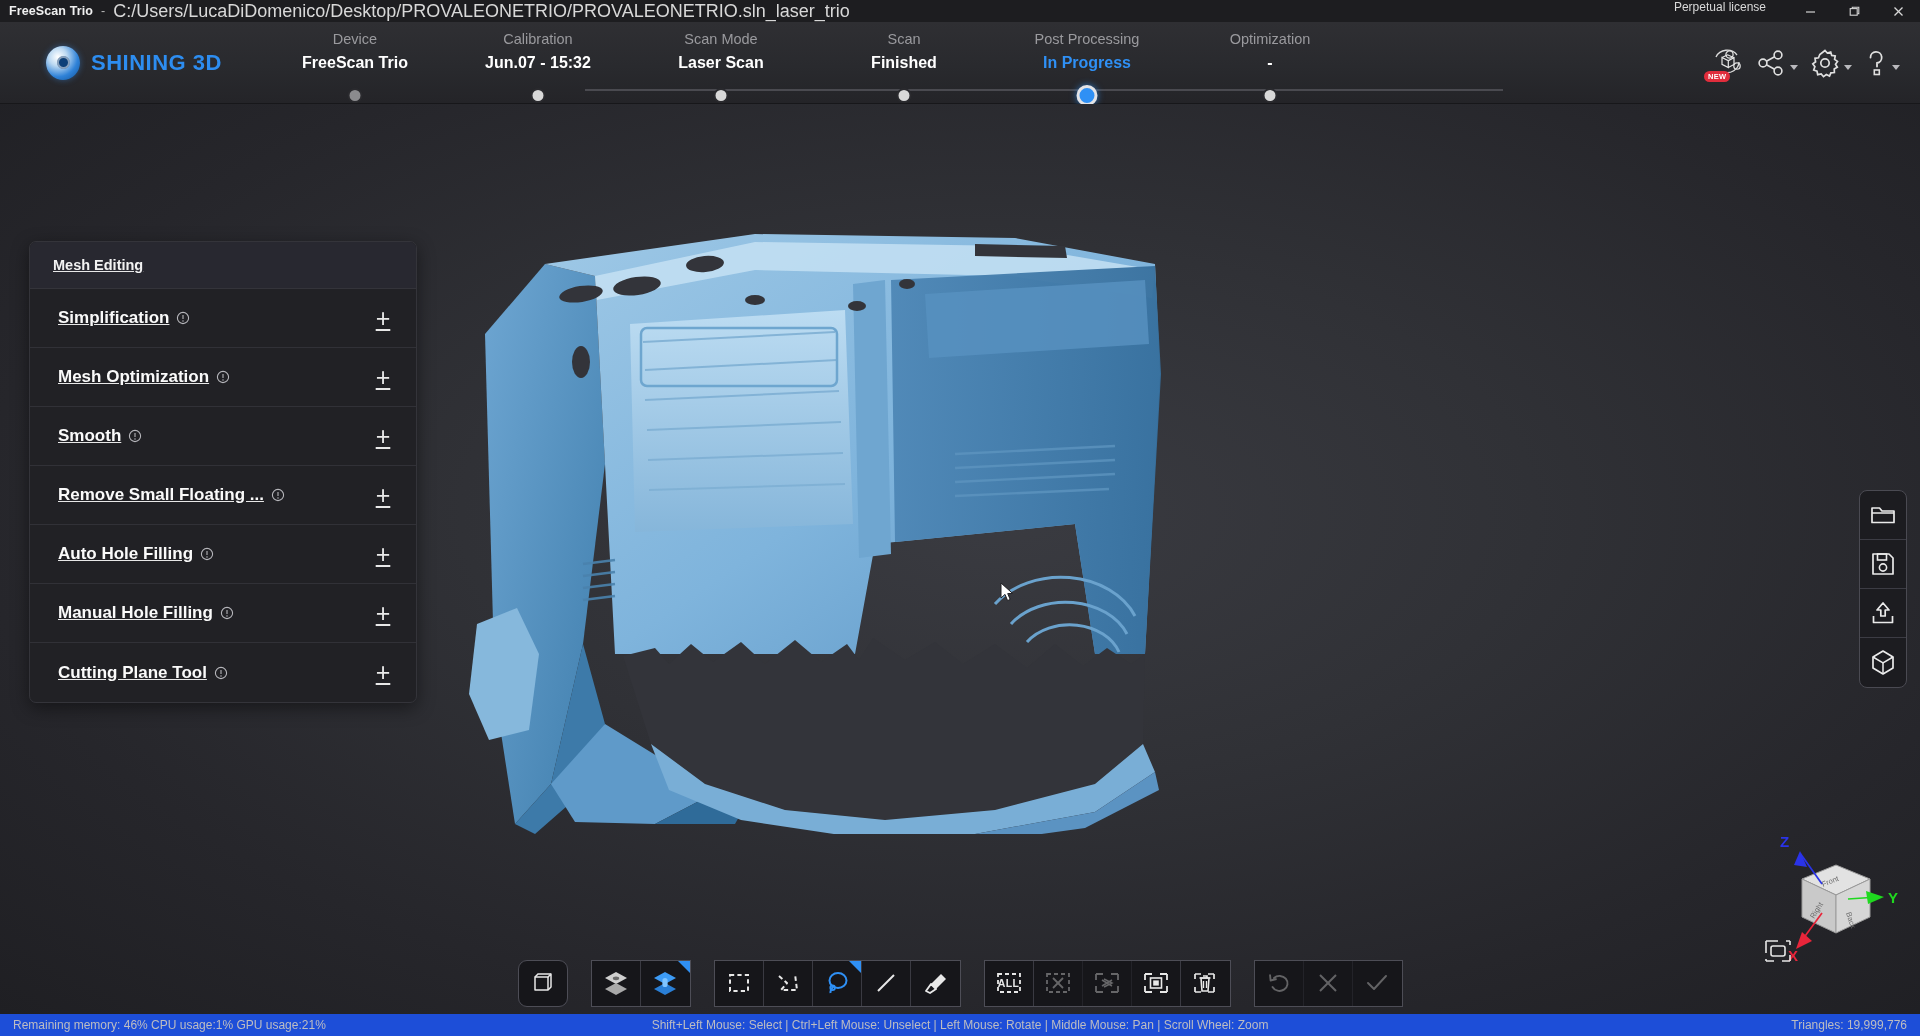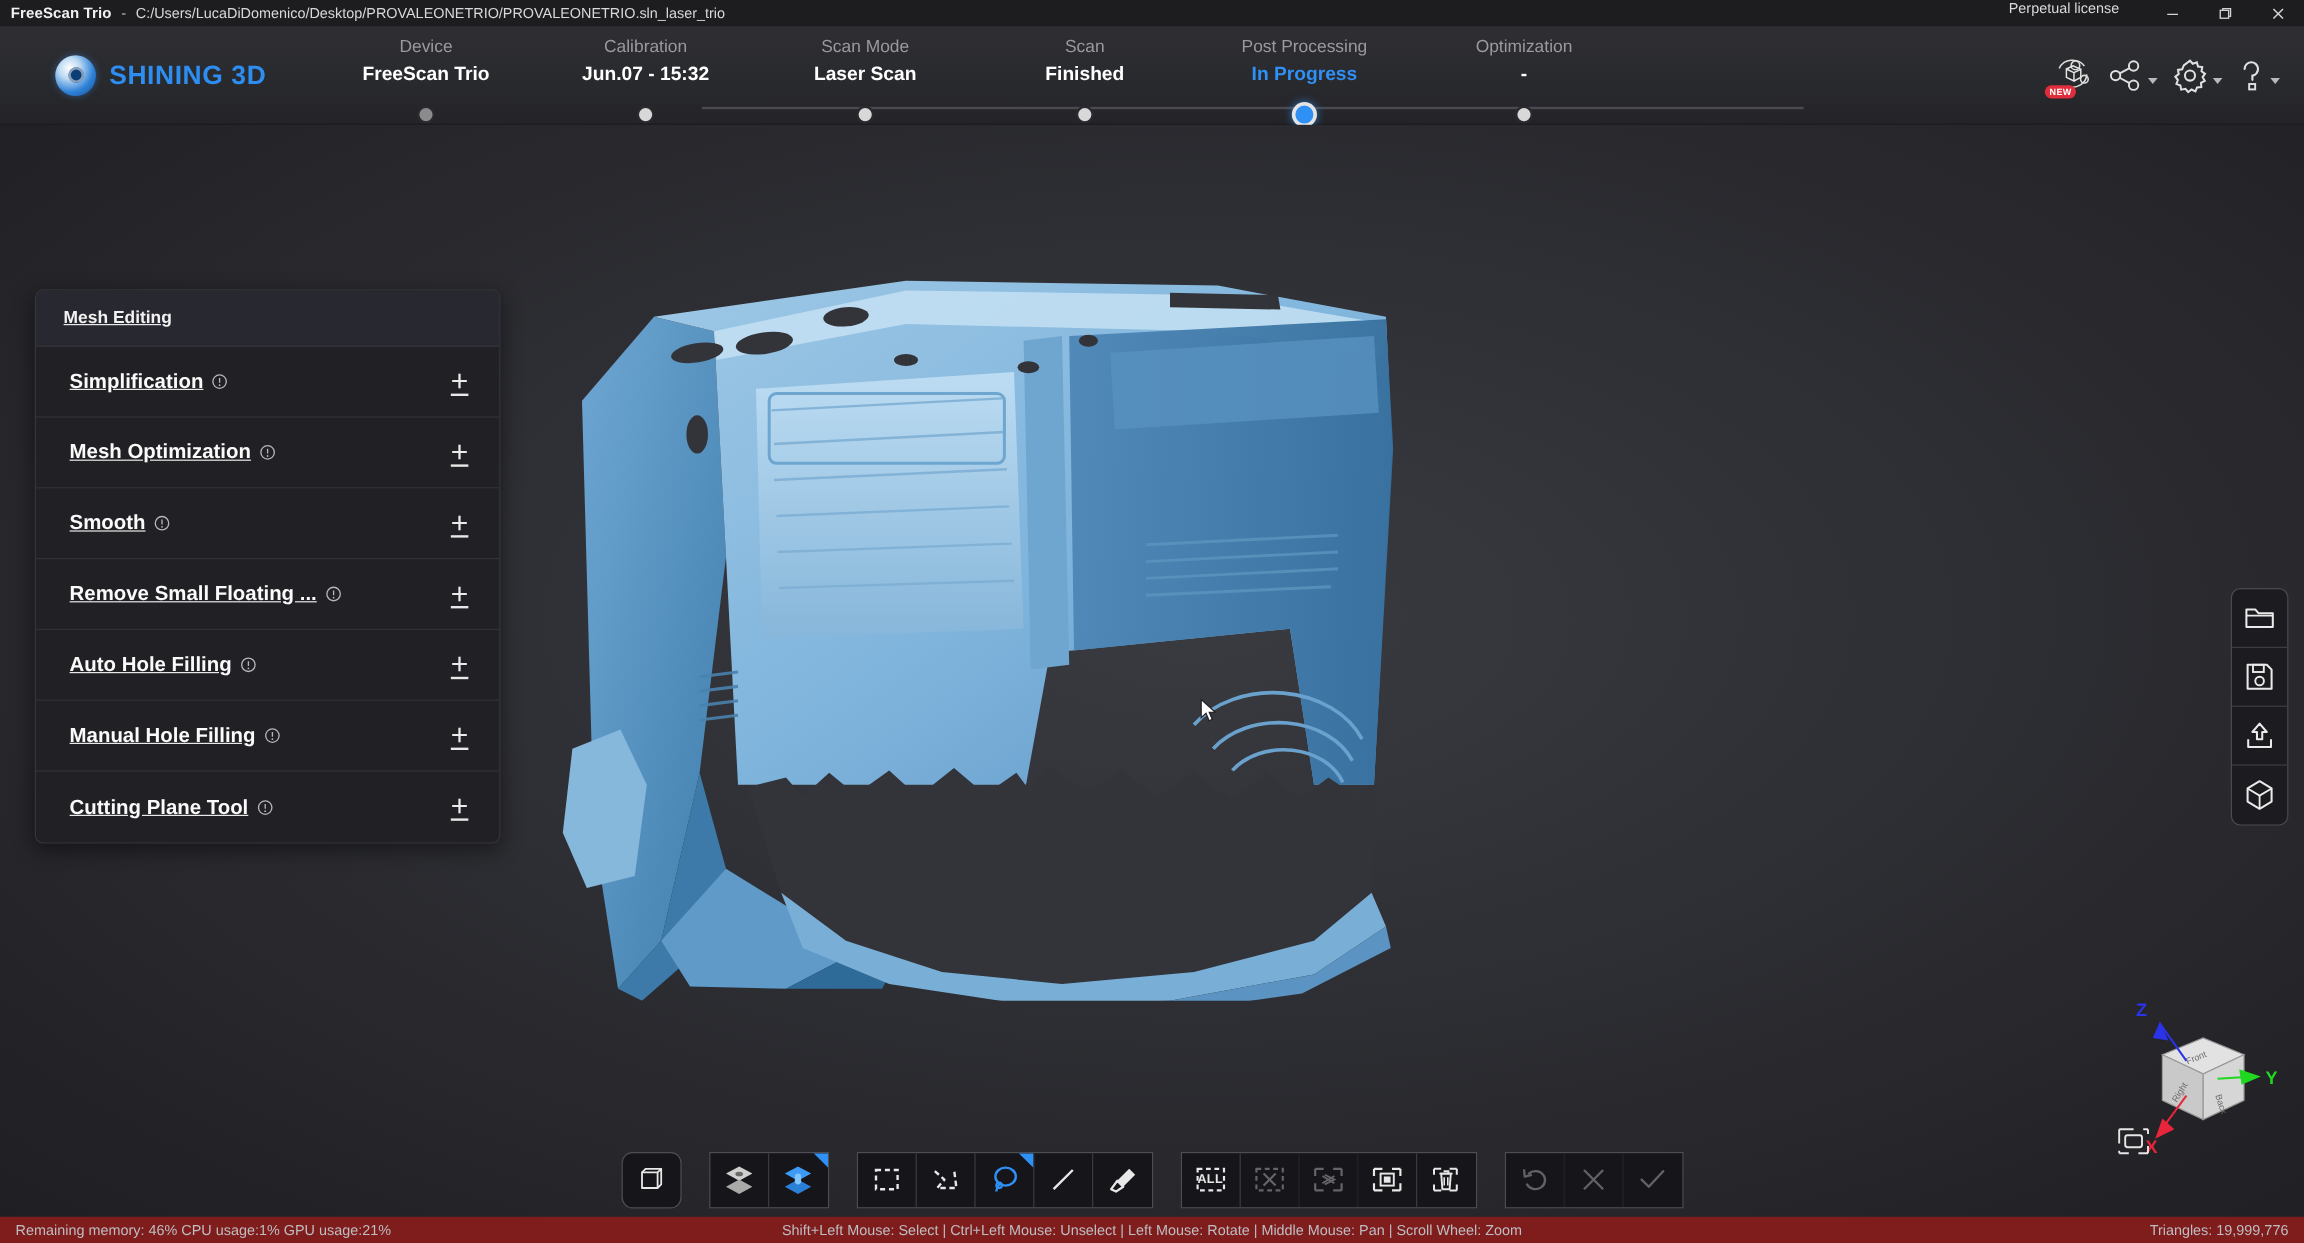--- a/index.html
+++ b/index.html
@@ -11,21 +11,21 @@
     -webkit-font-smoothing:antialiased;
   }
 
   
   .titlebar{
     position:absolute; top:0; left:0; width:1920px; height:22px;
     background:#1d1d20; display:flex; align-items:center;
   }
   .tb-app{ font-size:12.5px; font-weight:bold; color:#f0f0f0; margin-left:9px; letter-spacing:.1px;}
   .tb-dash{ font-size:12.5px; color:#b9b9b9; margin:0 8px;}
-  .tb-path{ font-size:12px; color:#d8d8d8;}
+  .tb-path{ font-size:18px; color:#d8d8d8;}
   .tb-right{ margin-left:auto; display:flex; height:22px;}
   .tb-license{ font-size:12px; color:#d9d9d9; margin-right:22px;}
   .tb-btn{ width:44px; height:22px; display:flex; align-items:center; justify-content:center;
            color:#d4d4d4; font-size:13px;}
   .tb-btn svg{ display:block; }
 
   
   .header{
     position:absolute; top:22px; left:0; width:1920px; height:82px;
     background:linear-gradient(180deg,#2f2f33 0%,#292a2e 55%,#242428 100%);
@@ -110,21 +110,21 @@
   .tbtn:last-child{ border-right:none; }
   .tbtn.single{ border:1px solid #4d4d56; border-radius:9px; width:50px; height:47px;
                 background:#16161a;}
   .tbtn.dim{ opacity:.38; }
   .corner{ position:absolute; top:0; right:0; width:0; height:0;
            border-top:12px solid #2f90f5; border-left:12px solid transparent; }
   .all-lbl{ position:absolute; font-size:10.5px; font-weight:bold; color:#e6e6e6; letter-spacing:.3px;}
 
   
   .status{ position:absolute; left:0; bottom:0; width:1920px; height:22px;
-           background:#7f1d1d; display:flex; align-items:center;gap:24px; }
+           background:#1d4ed8; display:flex; align-items:center;gap:24px; }
   .status span{ font-size:12px; color:#bdbdc2; }
   .st-left{ margin-left:13px; }
   .st-mid{ position:absolute; left:50%; transform:translateX(-50%); }
   .st-right{ margin-left:auto; margin-right:13px; }
 </style>
 </head>
 <body>
 
 <div class="titlebar">
   <span class="tb-app">FreeScan Trio</span>

